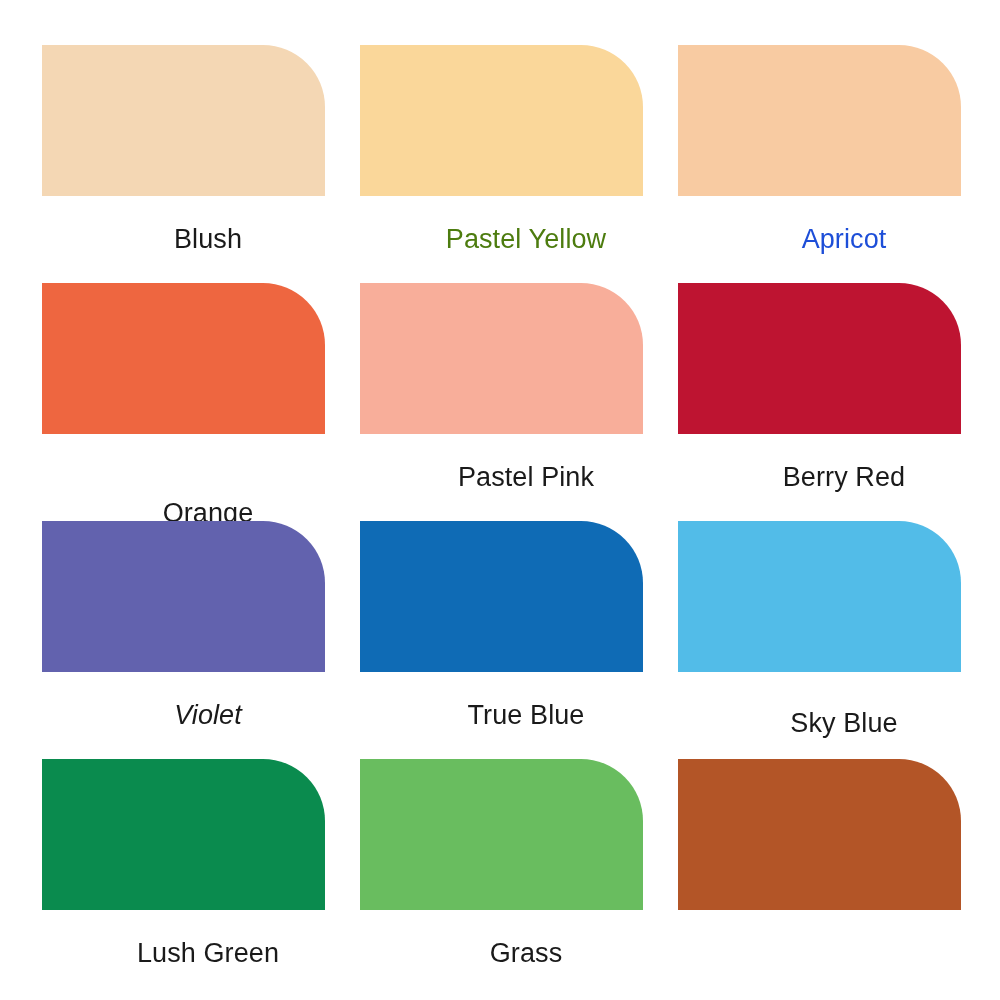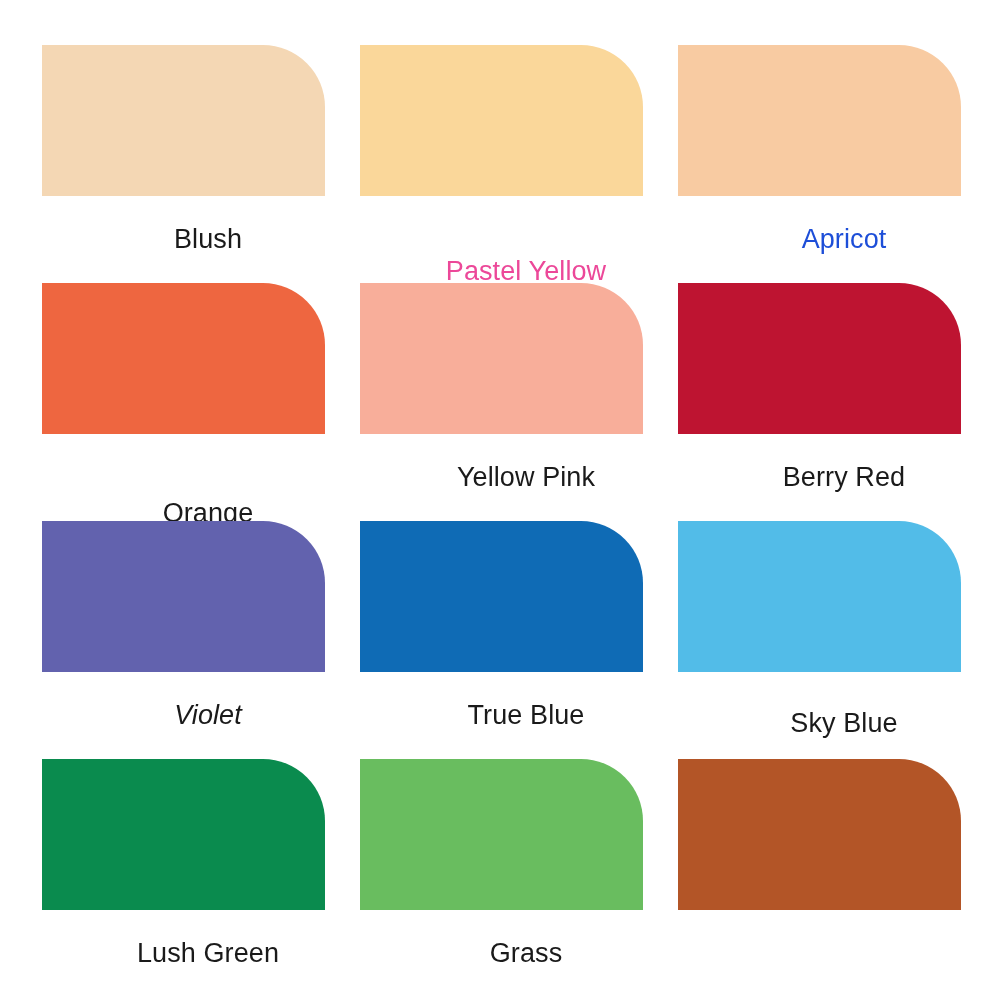--- a/index.html
+++ b/index.html
@@ -67,36 +67,36 @@
 <div class="palette">
   <div class="swatch-grid">
 
     <div class="swatch-cell">
       <div class="swatch-chip" style="background: rgb(244, 215, 180); border-radius: 0px 62px 0px 0px;"></div>
       <div class="swatch-label" style="color: rgb(26, 26, 26);">Blush</div>
     </div>
 
     <div class="swatch-cell">
       <div class="swatch-chip" style="background: rgb(250, 215, 154); border-radius: 0px 62px 0px 0px;"></div>
-      <div class="swatch-label" style="color: #ec4899; margin-top: 32px;">Pastel Yellow</div>
+      <div class="swatch-label" style="color: #4d7c0f;">Pastel Yellow</div>
     </div>
 
     <div class="swatch-cell">
       <div class="swatch-chip" style="background: rgb(248, 203, 162); border-radius: 0px 62px 0px 0px;"></div>
       <div class="swatch-label" style="color: #1d4ed8;">Apricot</div>
     </div>
 
     <div class="swatch-cell">
       <div class="swatch-chip" style="background: rgb(238, 102, 64); border-radius: 0px 62px 0px 0px;"></div>
       <div class="swatch-label" style="color: rgb(26, 26, 26); margin-top: 36px;">Orange</div>
     </div>
 
     <div class="swatch-cell">
       <div class="swatch-chip" style="background: rgb(248, 174, 154); border-radius: 0px 62px 0px 0px;"></div>
-      <div class="swatch-label" style="color: rgb(26, 26, 26);">Yellow Pink</div>
+      <div class="swatch-label" style="color: rgb(26, 26, 26);">Pastel Pink</div>
     </div>
 
     <div class="swatch-cell">
       <div class="swatch-chip" style="background: rgb(190, 20, 49); border-radius: 0px 62px 0px 0px;"></div>
       <div class="swatch-label" style="color: rgb(26, 26, 26);">Berry Red</div>
     </div>
 
     <div class="swatch-cell">
       <div class="swatch-chip" style="background: rgb(98, 98, 174); border-radius: 0px 62px 0px 0px;"></div>
       <div class="swatch-label" style="color: rgb(26, 26, 26); font-style: italic;">Violet</div>

